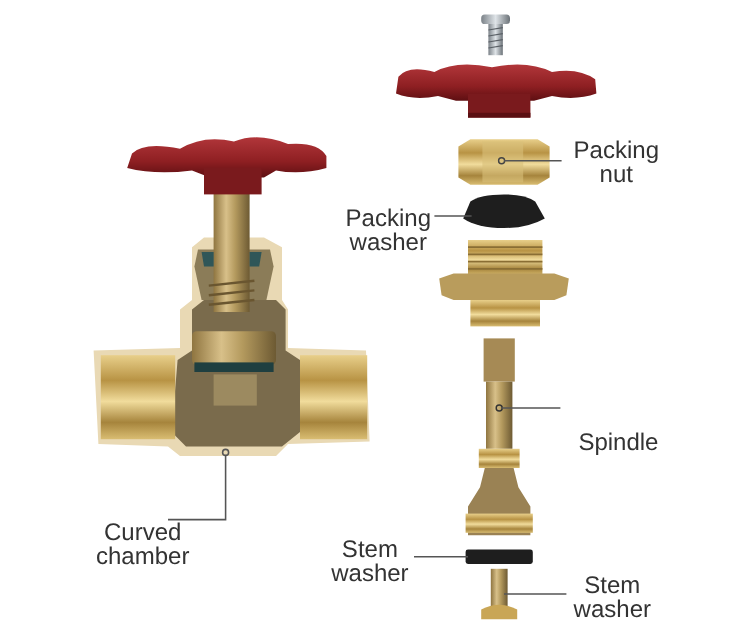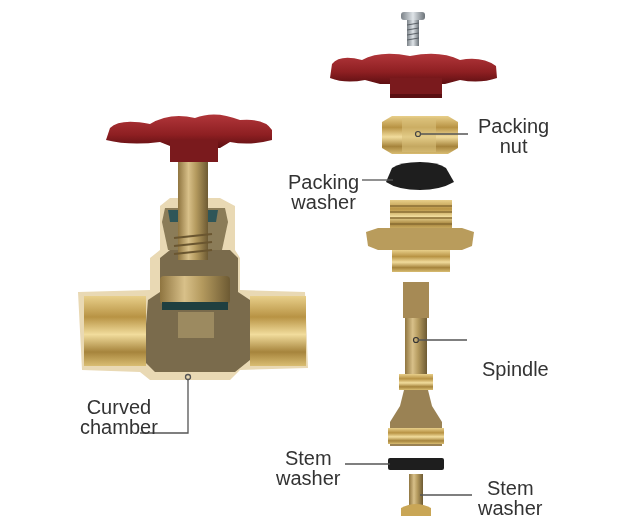--- a/index.html
+++ b/index.html
@@ -146,21 +146,21 @@
 
 <div class="label" style="left:288px; top:172px;">
   <span>Packing</span>
   <span>washer</span>
 </div>
 
 <div class="label" style="left:482px; top:331px;margin-top:28px;">
   <span>Spindle</span>
 </div>
 
-<div class="label" style="left:80px; top:397px;">
+<div class="label" style="left:80px; top:434px;">
   <span>Curved</span>
   <span>chamber</span>
 </div>
 
 <div class="label" style="left:276px; top:448px;">
   <span>Stem</span>
   <span>washer</span>
 </div>
 
 <div class="label" style="left:478px; top:478px;">

